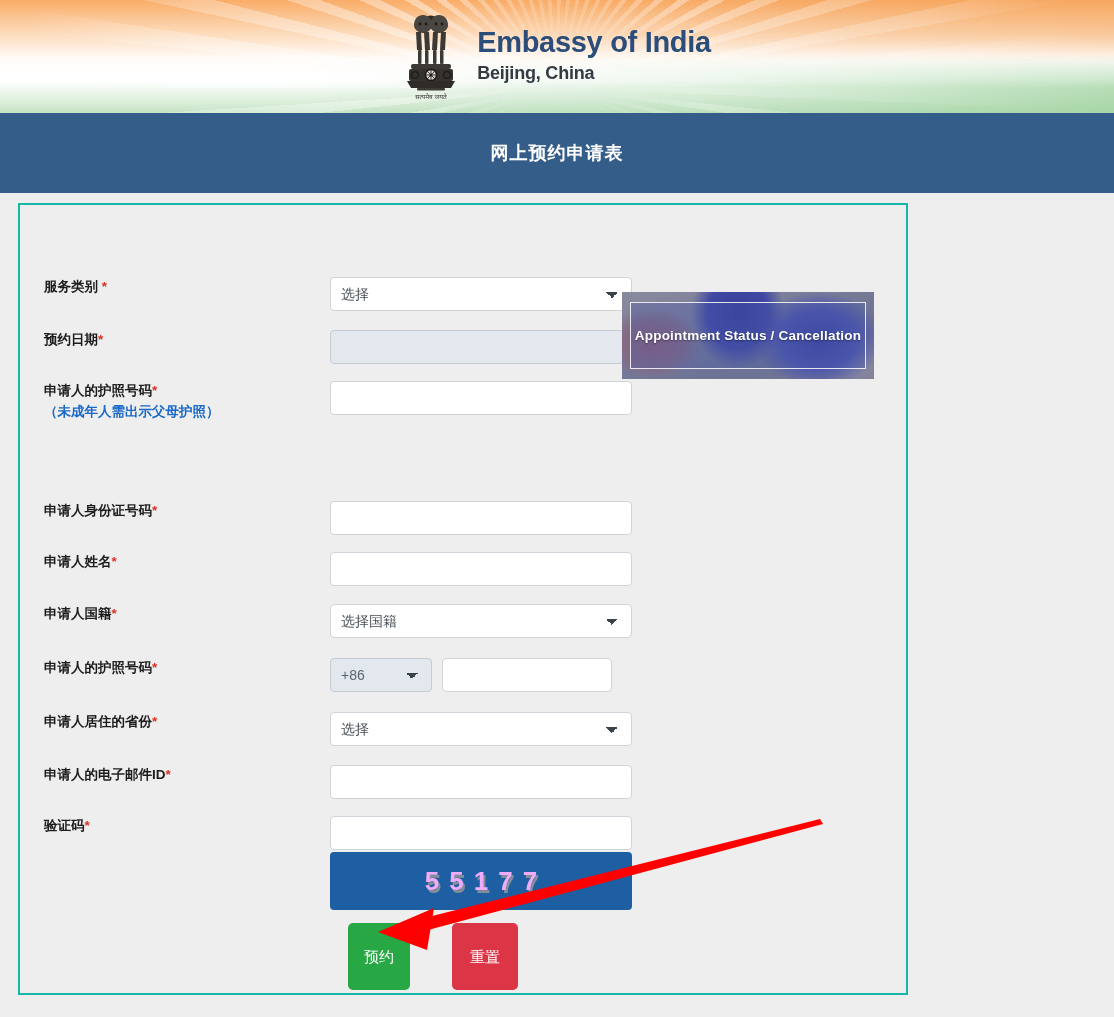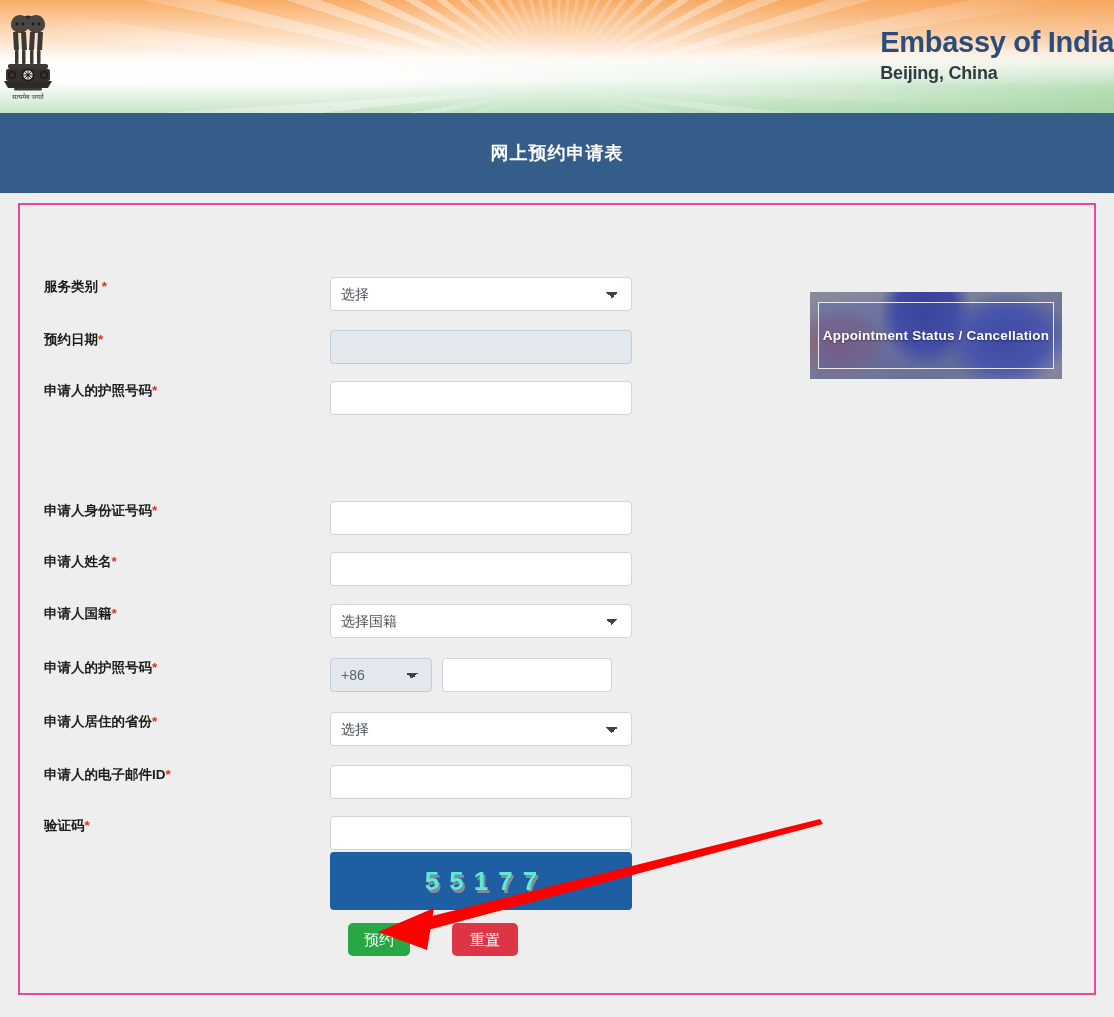--- a/index.html
+++ b/index.html
@@ -55,21 +55,21 @@
     background:repeating-conic-gradient(
       from 0deg at 50% 50%,
       rgba(255,255,255,0.50) 0deg 2.4deg,
       rgba(255,255,255,0) 2.4deg 6deg);
     -webkit-mask-image:radial-gradient(circle at 50% 50%, rgba(0,0,0,0.0) 3%, rgba(0,0,0,0.85) 16%, rgba(0,0,0,0.55) 40%, rgba(0,0,0,0) 58%);
     mask-image:radial-gradient(circle at 50% 50%, rgba(0,0,0,0.0) 3%, rgba(0,0,0,0.85) 16%, rgba(0,0,0,0.55) 40%, rgba(0,0,0,0) 58%);
     pointer-events:none;
   }
   .banner-inner {
     position:absolute; left:0; top:0; width:100%; height:100%;
-    display:flex; align-items:center; justify-content:space-between;
+    display:flex; align-items:center; justify-content:center;
     gap:18px;
   }
   .emblem { width:56px; height:90px; position:relative; flex:0 0 auto; }
   .emblem svg { display:block; }
   .brand { line-height:1; padding-bottom:4px; }
   .brand-title {
     font-size:29px; font-weight:700; color:#2a4d7a;
     letter-spacing:-0.3px; font-family:"Liberation Sans","DejaVu Sans",sans-serif;
     white-space:nowrap;
   }
@@ -88,22 +88,22 @@
   .titlebar h1 {
     margin:0; color:#ffffff; font-size:18px; font-weight:700;
     letter-spacing:1px;
     font-family:"Liberation Sans","DejaVu Sans",sans-serif;
   }
 
   
   .card {
     position:absolute;
     left:18px; top:203px;
-    width:1078px; height:792px;
-    border:2px solid #ec4899;
+    width:890px; height:792px;
+    border:2px solid #14b8a6;
     background:#eeeeee;
   }
   .card-inner {
     position:relative; width:100%; height:100%;
   }
 
   
   .form-area {
     position:absolute; left:24px; top:28px; width:610px;
   }
@@ -159,38 +159,38 @@
 
   
   .captcha-box {
     width:302px; height:58px;
     background:#1d5fa2;
     border-radius:4px;
     display:flex; align-items:center; justify-content:center;
     margin-top:2px;
   }
   .captcha-text {
-    color:#5eead4;
+    color:#f0abfc;
     font-family:"Liberation Sans","DejaVu Sans",sans-serif;
     font-size:26px; font-weight:700;
     letter-spacing:10px;
     text-shadow:2px 3px 0 rgba(150,150,150,0.85);
     padding-left:10px;
   }
 
   
   .btn-row { position:absolute; left:286px; display:flex; gap:42px; }
   .btn {
     border:none; border-radius:5px; cursor:pointer;
     color:#ffffff; font-size:15px; font-weight:400;
     font-family:"Liberation Sans","DejaVu Sans",sans-serif;
     padding:9px 16px; line-height:1;
   }
   .btn-book { background:#28a745; }
-  .btn-reset { background:#dc3545; padding:9px 18px;text-align:center; }
+  .btn-reset { background:#dc3545; padding:26px 18px;text-align:center; }
 
   
   .side { position:absolute; right:32px; top:40px; width:252px; }
   .promo {
     position:relative;
     width:252px; height:87px;
     overflow:hidden;
     background:
       radial-gradient(ellipse 70px 50px at 12% 60%, #c0736a 0%, #b2847d 45%, rgba(178,132,125,0) 72%),
       radial-gradient(ellipse 60px 70px at 46% 25%, #3b3f9e 0%, #4a4fae 50%, rgba(74,79,174,0) 78%),
@@ -305,20 +305,21 @@
 
       <div class="row" style="top:97px;">
         <div class="lbl"><span>预约日期</span><span class="req">*</span></div>
         <div class="ctrl">
           <input class="txt disabled" type="text" readonly="" value="" style="">
         </div>
       </div>
 
       <div class="row" style="top:148px;">
         <div class="lbl"><span>申请人的护照号码</span><span class="req">*</span>
+          <span class="note">（未成年人需出示父母护照）</span>
         </div>
         <div class="ctrl">
           <input class="txt" type="text" value="" style="">
         </div>
       </div>
 
       <div class="row" style="top:268px;">
         <div class="lbl"><span>申请人身份证号码</span><span class="req">*</span></div>
         <div class="ctrl">
           <input class="txt" type="text" value="" style="">

